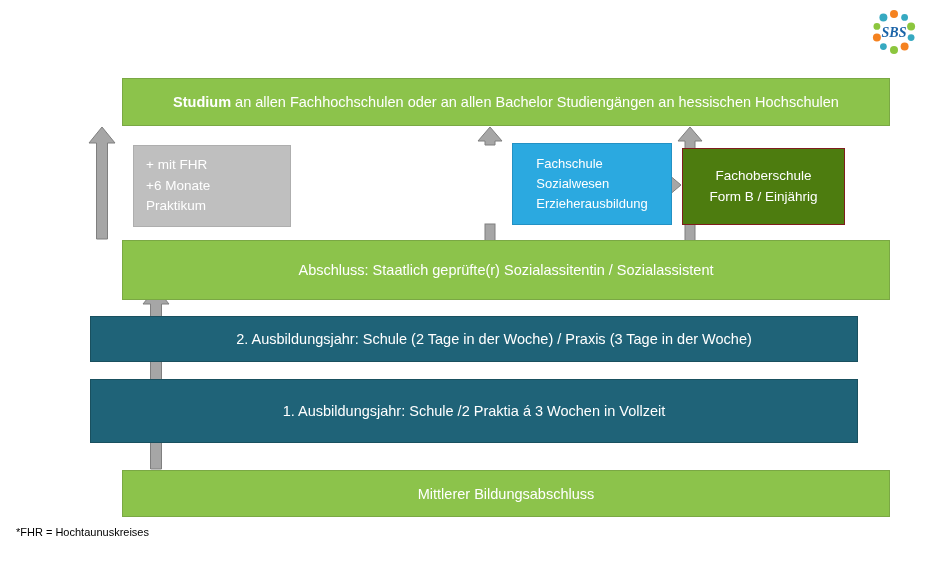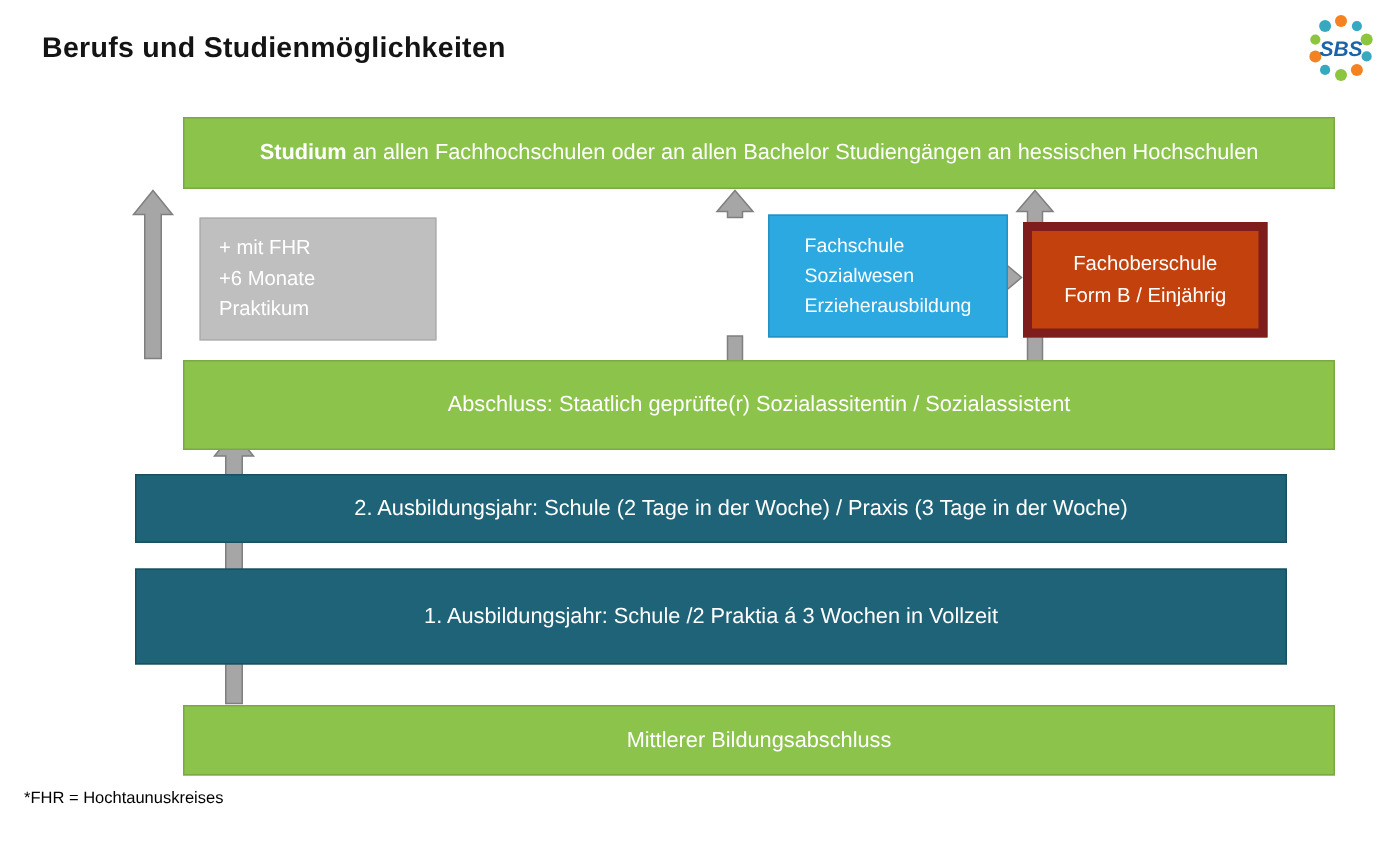--- a/index.html
+++ b/index.html
@@ -8,21 +8,21 @@
     width:930px;height:570px;
     background:#ffffff;
     font-family:"Liberation Sans", sans-serif;
     overflow:hidden;
   }
   .title{
     position:absolute;left:28px;top:22px;margin:0;
     font-size:19px;font-weight:700;color:#141414;letter-spacing:.2px;
   }
   
-  .logo{position:absolute;top:8px;right:12px;display:flex;align-items:flex-start;gap:7px;}
+  .logo{position:absolute;top:8px;right:12px;display:flex;align-items:flex-start;gap:7px;font-family:Liberation Serif, serif;}
   .logo-text{display:flex;flex-direction:column;justify-content:center;}
   .logo-name{font-size:17px;font-weight:700;color:#1c7391;line-height:1.15;}
   .logo-subtitle{font-size:8.6px;font-weight:700;color:#1c7391;letter-spacing:.25px;margin-top:2px;}
   
   .arrows{position:absolute;left:0;top:0;z-index:0;}
   .arrows polygon,.arrows rect{fill:#a6a6a6;stroke:#7f7f7f;stroke-width:1;}
   
   .bar{
     position:absolute;left:90px;width:768px;z-index:1;
     display:flex;align-items:center;justify-content:center;
@@ -48,32 +48,31 @@
     background:#bfbfbf;border:1px solid #aeaeae;
     padding-left:12px;text-align:left;justify-content:flex-start;
   }
   .box-fachschule{
     left:473px;top:143px;width:160px;height:82px;
     background:#2ba9e0;border:1px solid #2391c4;
     justify-content:center;font-size:13px;margin-left:39px;
   }
   .box-fachoberschule{
     left:682px;top:148px;width:163px;height:77px;
-    background:#c2410c;border:6px solid #7f1d1d;
+    background:#4d7c0f;border:1px solid #7f1d1d;
     justify-content:center;text-align:center;
   }
   
   .footnote{position:absolute;left:16px;top:526px;font-size:11px;color:#000000;}
 </style>
 </head>
 <body>
 
 <div class="slide">
 
-  <h1 class="title">Berufs und Studienmöglichkeiten</h1>
 
   <div class="logo">
     <svg class="logo-mark" width="48" height="48" viewBox="0 0 48 48">
       <circle cx="24" cy="6" r="4" fill="#f58220"></circle>
       <circle cx="34.6" cy="9.4" r="3.4" fill="#36a9c1"></circle>
       <circle cx="41.1" cy="18.4" r="4" fill="#8cc63e"></circle>
       <circle cx="41.1" cy="29.6" r="3.4" fill="#36a9c1"></circle>
       <circle cx="34.6" cy="38.6" r="4" fill="#f58220"></circle>
       <circle cx="24" cy="42" r="4" fill="#8cc63e"></circle>
       <circle cx="13.4" cy="38.6" r="3.4" fill="#36a9c1"></circle>

